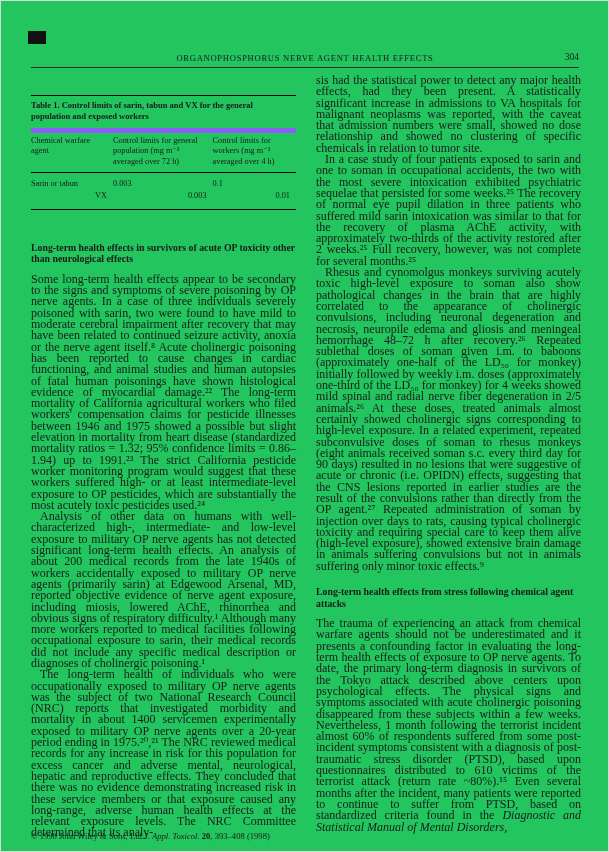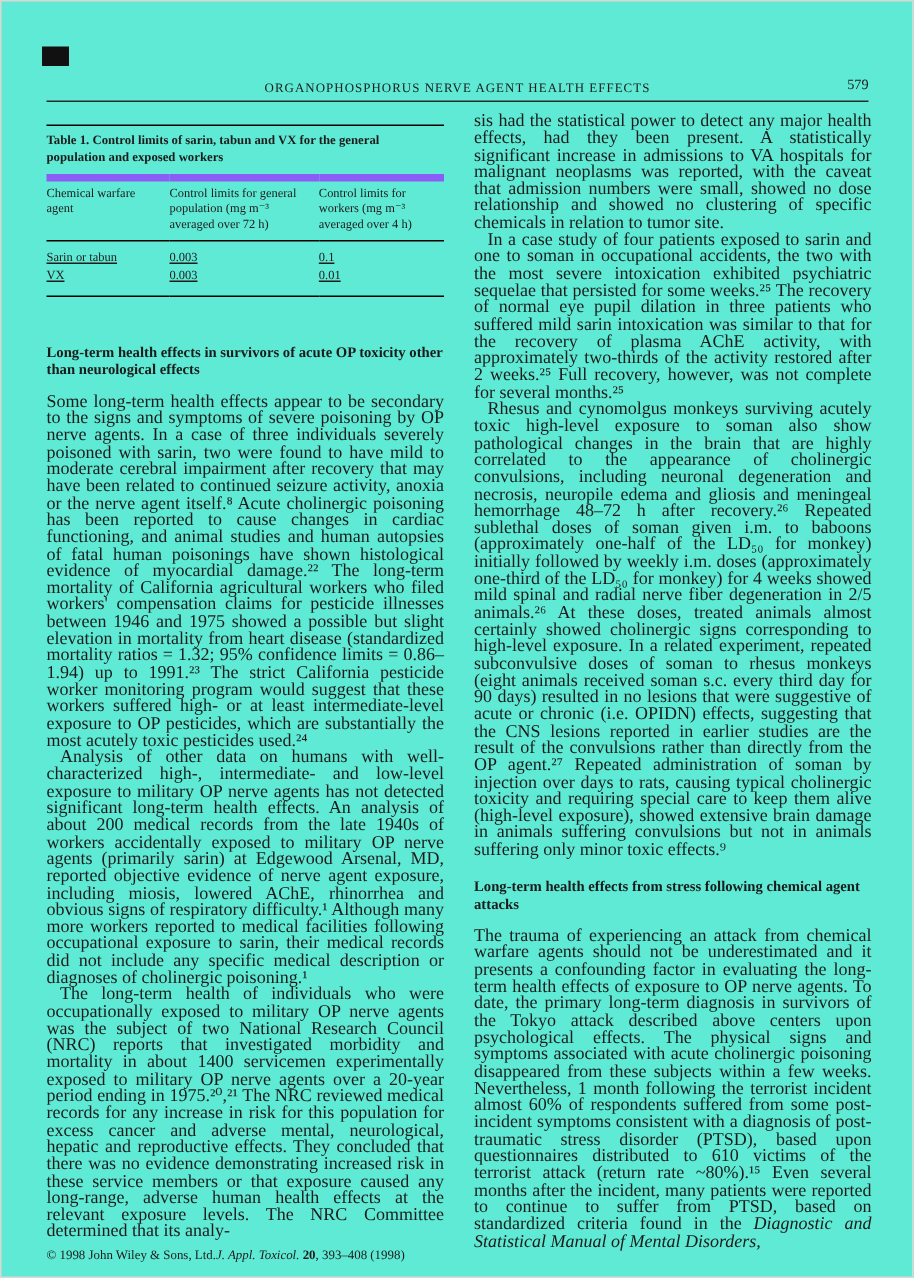--- a/index.html
+++ b/index.html
@@ -5,21 +5,21 @@
   * { margin: 0; padding: 0; box-sizing: border-box; }
   html, body { width: 609px; height: 852px; }
   body {
     background: #e9e9e7;
     font-family: "Liberation Serif", "DejaVu Serif", serif;
     color: #1b1b1b;
   }
   .page {
     position: relative;
     width: 609px; height: 852px;
-    background: #5eead4;
+    background: #22c55e;
     border: 1px solid #d8d8d4;
     overflow: hidden;
   }
   .corner-mark {
     position: absolute; left: 27px; top: 30px;
     width: 18px; height: 13px; background: #111;
   }
   .running-head {
     position: absolute; top: 52px; left: 30px; right: 29px;
     text-align: center;
@@ -33,38 +33,38 @@
     position: absolute; top: 66px; left: 30px; right: 29px;
     border-top: 1px solid #2a2a2a;
   }
   .columns {
     position: absolute; top: 74px; left: 30px; width: 550px;
     display: flex; gap: 20px;
   }
   .col { width: 265px; }
 
   
-  .tablewrap { margin-top: 8px; margin-bottom: 32px; font-size: 8.3px; line-height: 1.28; }
+  .tablewrap { margin-top: 20px; margin-bottom: 32px; font-size: 8.3px; line-height: 1.28; }
   .table-caption {
     font-weight: bold; font-size: 8.5px;
     border-top: 1.6px solid #000;
     padding: 4px 2px 6px 0;
   }
   .tablewrap table {
     width: 100%; border-collapse: collapse;
     border-top: 5px solid #8b5cf6; border-bottom: 1px solid #000;
   }
   .tablewrap th {
     text-align: left; font-weight: normal; vertical-align: top;
     padding: 3px 6px 4px 0; border-bottom: 1px solid #000;
   }
   .tablewrap th:first-child { width: 82px; }
-  .tablewrap td { vertical-align: top; padding: 1px 6px 1px 0; text-decoration: underline; }
+  .tablewrap td { vertical-align: top; padding: 1px 6px 1px 0; }
   .tablewrap tbody tr:first-child td { padding-top: 6px; }
-  .tablewrap tbody tr:last-child td { padding-bottom: 7px; }
+  .tablewrap tbody tr:last-child td { padding-bottom: 7px; text-align: right; }
 
   
   .section-heading {
     font-size: 9.8px; font-weight: bold; line-height: 1.18;
     margin: 11px 0 9px 0;
   }
   .section-heading.spaced { margin-top: 14px; }
   p.body {
     font-size: 12px; line-height: 11.3px;
     text-align: justify; hyphens: auto; -webkit-hyphens: auto;
@@ -81,21 +81,21 @@
 </style>
 </head>
 <body>
 
 <div class="page">
 
   <div class="corner-mark"></div>
 
   <div class="running-head">
     <span class="rh-title">ORGANOPHOSPHORUS NERVE AGENT HEALTH EFFECTS</span>
-    <span class="rh-page">579</span>
+    <span class="rh-page">304</span>
   </div>
   <div class="head-rule"></div>
 
   <div class="columns">
 
     <div class="col">
 
       <div class="tablewrap">
         <div class="table-caption">Table 1. Control limits of sarin, tabun and VX for the general population and exposed workers</div>
         <table>

